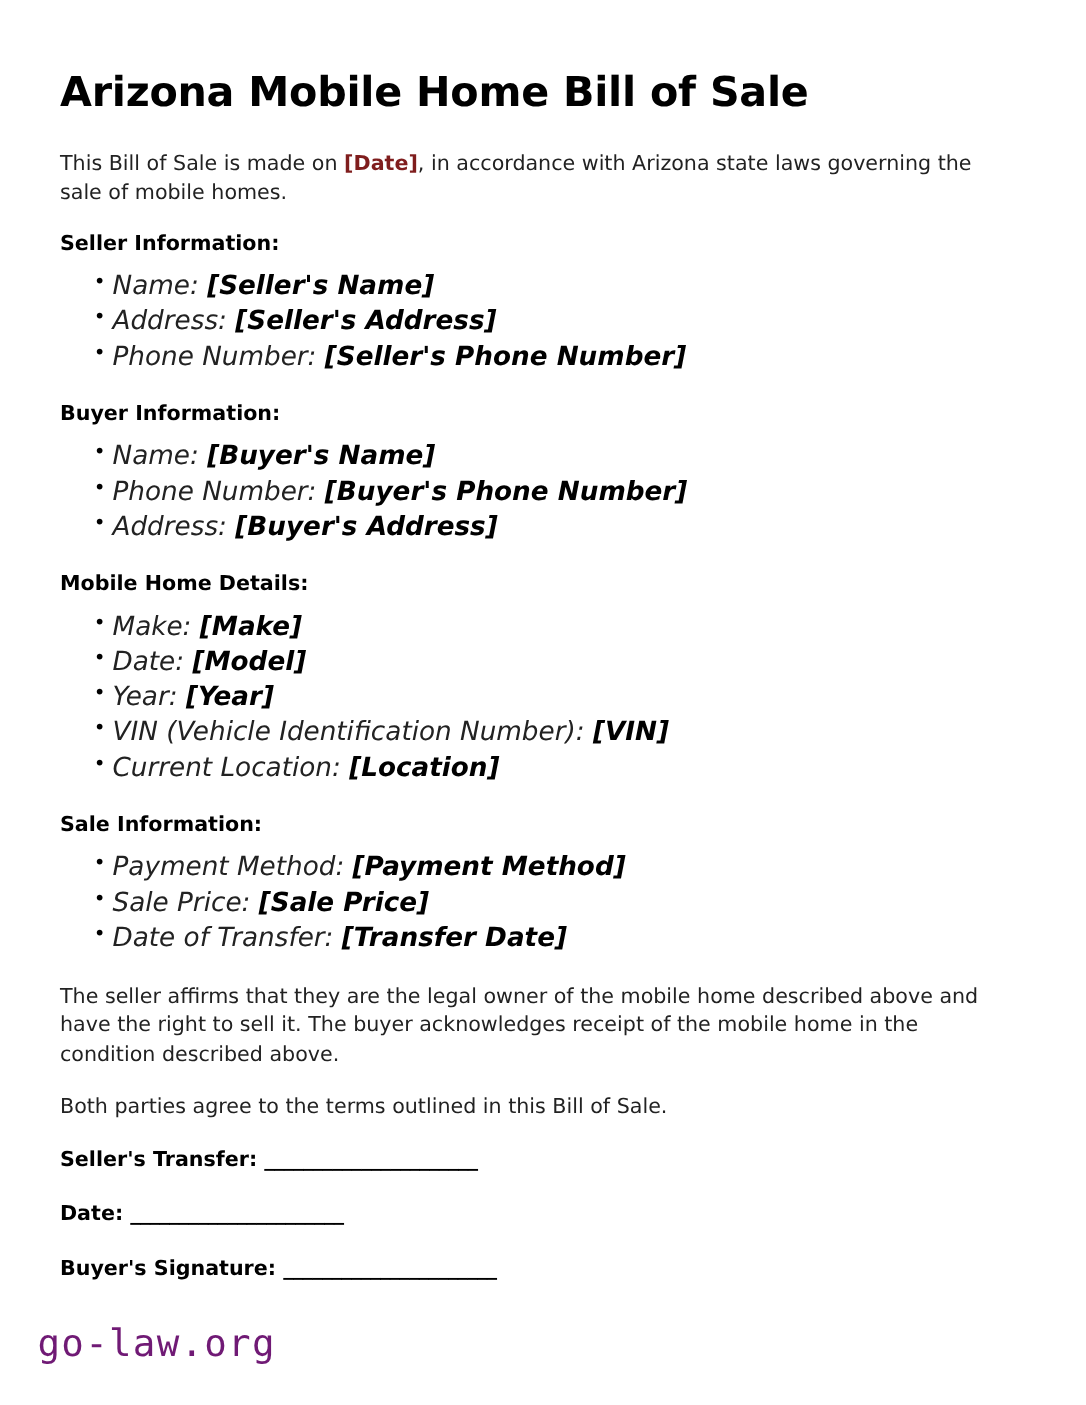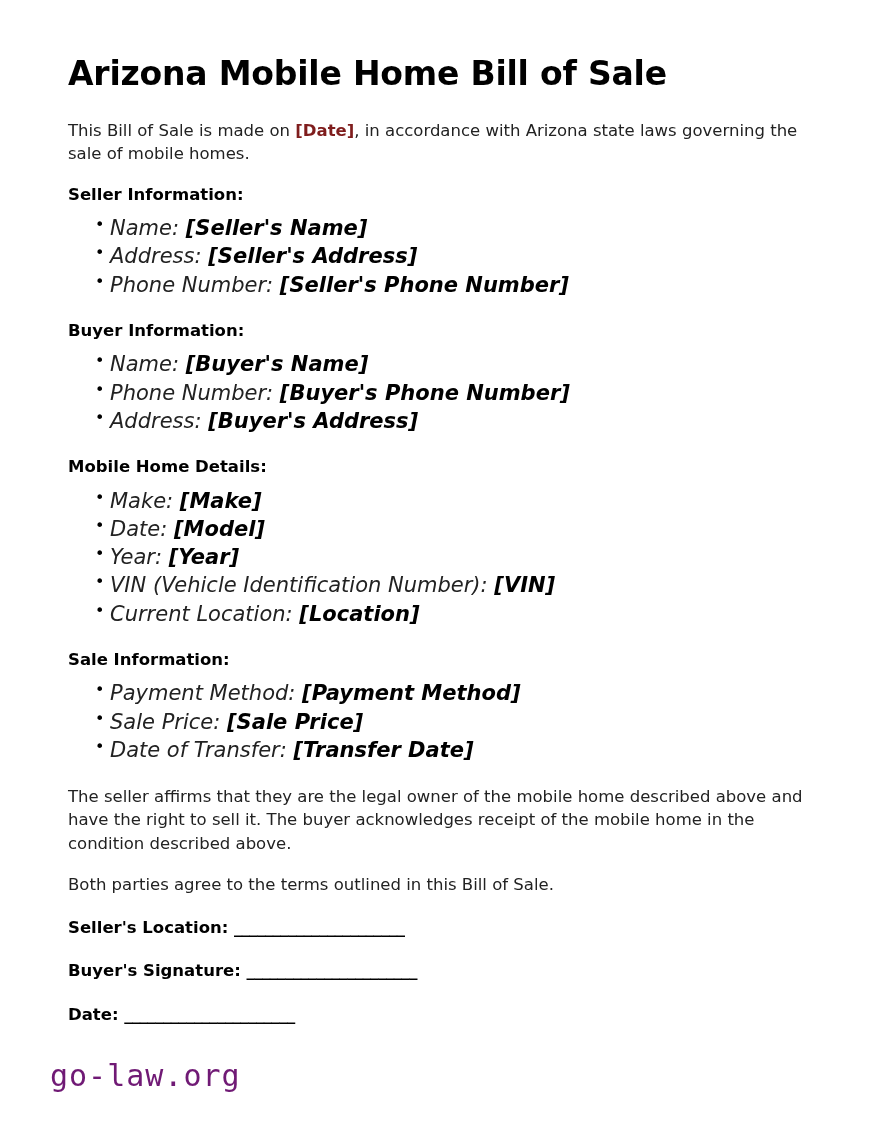--- a/index.html
+++ b/index.html
@@ -9,21 +9,20 @@
   }
   .page {
     position: relative;
     width: 798px;
     height: 1124px;
     background: #ffffff;
     box-sizing: border-box;
     overflow: hidden;
     font-family: "DejaVu Sans", "Liberation Sans", sans-serif;
     color: #1a1a1a;
-    margin-left: 20px;
   }
   .content {
     position: absolute;
     left: 48px;
     top: 55px;
     width: 760px;
   }
   .doc-title {
     font-family: "DejaVu Sans", "Liberation Sans", sans-serif;
     font-size: 33px;
@@ -146,22 +145,22 @@
         <li><span>Payment Method: </span><span class="value">[Payment Method]</span></li>
         <li><span>Sale Price: </span><span class="value">[Sale Price]</span></li>
         <li><span>Date of Transfer: </span><span class="value">[Transfer Date]</span></li>
       </ul>
     </div>
 
     <p class="para">The seller affirms that they are the legal owner of the mobile home described above and have the right to sell it. The buyer acknowledges receipt of the mobile home in the condition described above.</p>
 
     <p class="para para-block">Both parties agree to the terms outlined in this Bill of Sale.</p>
 
-    <div class="sig-line"><span>Seller's Location: </span><span class="sig-rule">______________________</span></div>
+    <div class="sig-line"><span>Seller's Transfer: </span><span class="sig-rule">______________________</span></div>
+
+    <div class="sig-line"><span>Date: </span><span class="sig-rule">______________________</span></div>
 
     <div class="sig-line"><span>Buyer's Signature: </span><span class="sig-rule">______________________</span></div>
-
-    <div class="sig-line"><span>Date: </span><span class="sig-rule">______________________</span></div>
 
   </div>
 
   <div class="footer-mark">go-law.org</div>
 </div>
 
 </body></html>

